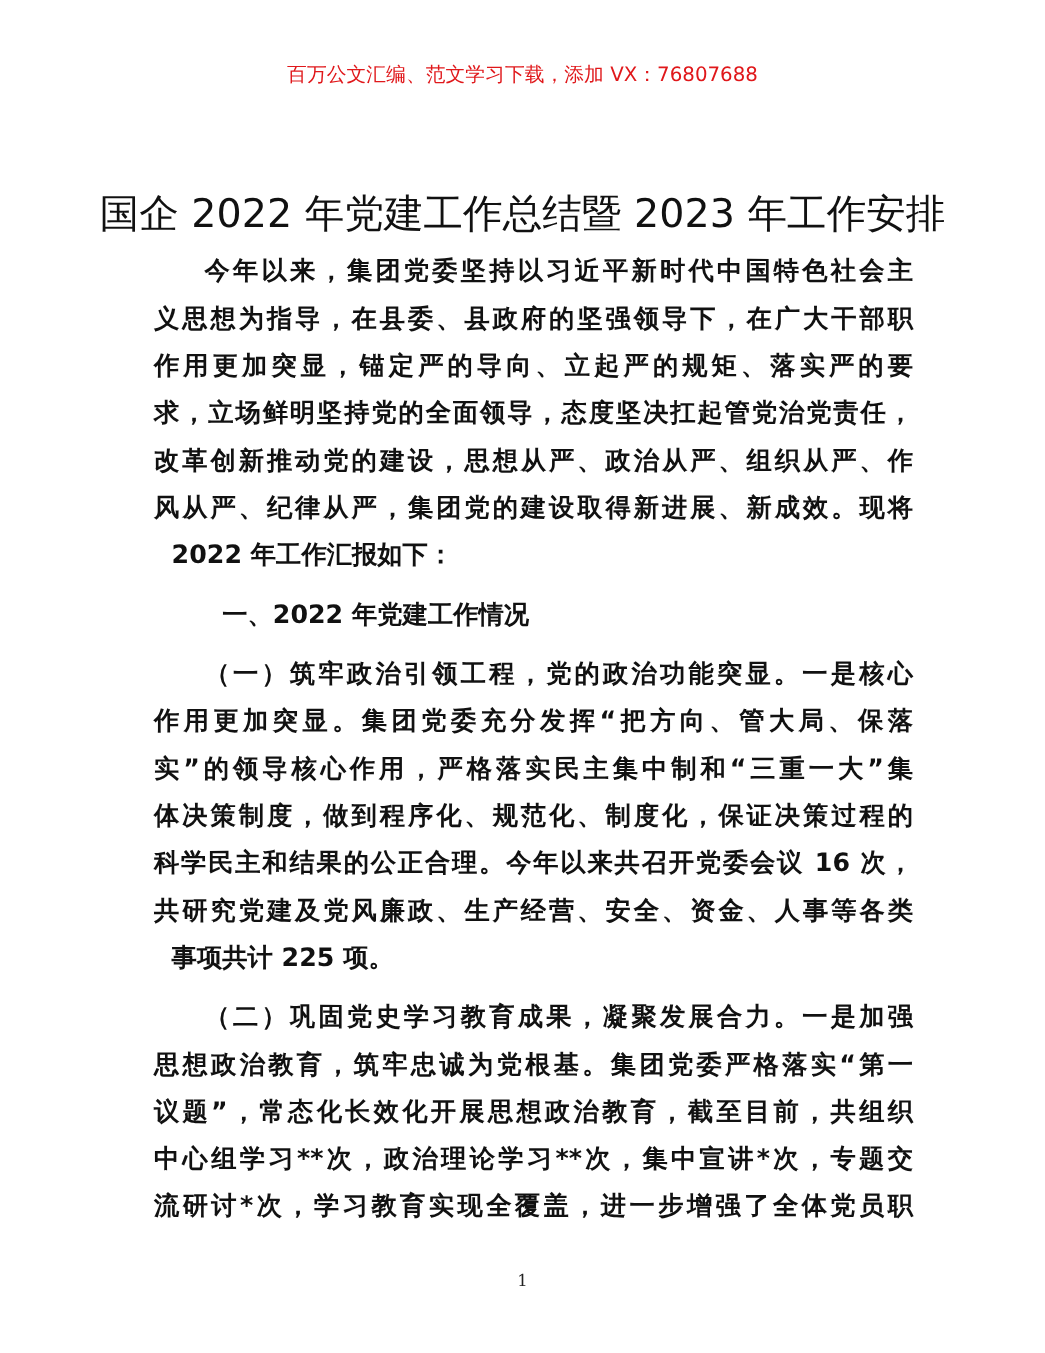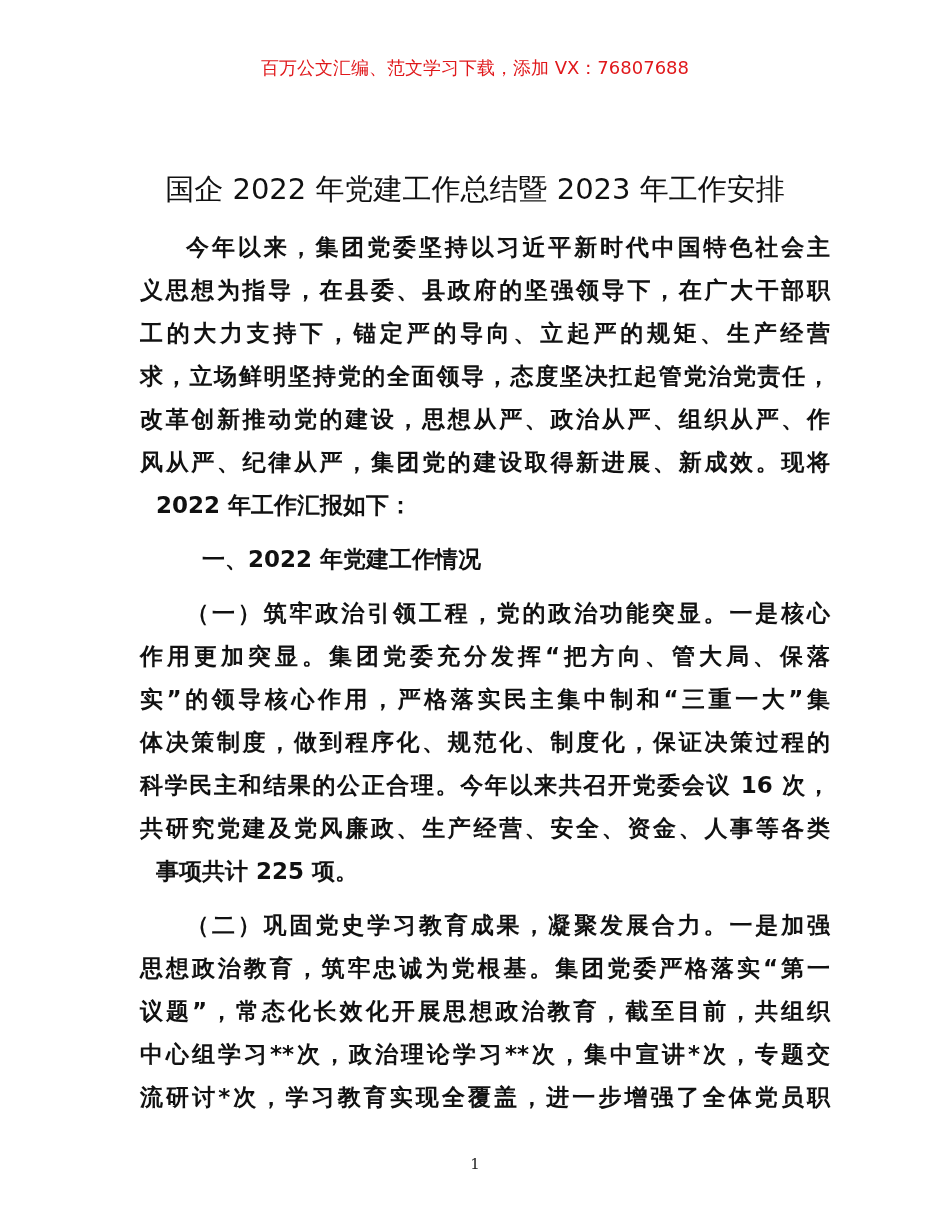--- a/index.html
+++ b/index.html
@@ -1,39 +1,39 @@
 <!DOCTYPE html>
 <html><head>
   <meta charset="utf-8">
   <style>
     html, body { margin: 0; padding: 0; background: #ffffff; }
     body { width: 950px; height: 1230px; position: relative; overflow: hidden;
       font-family: "DejaVu Sans", sans-serif; color: #111111; }
     .watermark { position: absolute; top: 56px; left: 0; width: 950px; text-align: center;
       color: #e0181b; font-size: 18px; letter-spacing: 0px; }
     .title { position: absolute; top: 170px; left: 0; width: 950px; text-align: center;
-      font-size: 29px; color: #111; }
+      font-size: 36px; color: #111; }
     .line { position: absolute; left: 140px; width: 690px; font-size: 23px; white-space: nowrap;
       line-height: 30px; text-align: justify; text-align-last: justify; font-weight: bold; }
     .line.last { text-align-last: left; margin-left: 16px; }
     .line.indent { left: 186px; width: 644px; }
     .pagenum { position: absolute; top: 1155px; left: 0; width: 950px; text-align: center;
       font-family: "DejaVu Serif", serif; font-size: 15px; color: #222; }
   </style>
 </head>
 <body>
 
 <div class="watermark">百万公文汇编、范文学习下载，添加 VX：76807688</div>
 
 <div class="title">国企 2022 年党建工作总结暨 2023 年工作安排</div>
 
 <div>
   <div class="line indent" style="top:232px">今年以来，集团党委坚持以习近平新时代中国特色社会主</div>
   <div class="line" style="top:275px">义思想为指导，在县委、县政府的坚强领导下，在广大干部职</div>
-  <div class="line" style="top:318px">工的大力支持下，锚定严的导向、立起严的规矩、生产经营</div>
+  <div class="line" style="top:318px">作用更加突显，锚定严的导向、立起严的规矩、落实严的要</div>
   <div class="line" style="top:361px">求，立场鲜明坚持党的全面领导，态度坚决扛起管党治党责任，</div>
   <div class="line" style="top:404px">改革创新推动党的建设，思想从严、政治从严、组织从严、作</div>
   <div class="line" style="top:447px">风从严、纪律从严，集团党的建设取得新进展、新成效。现将</div>
   <div class="line last" style="top:490px">2022 年工作汇报如下：</div>
 
   <div class="line indent last" style="top:544px">一、2022 年党建工作情况</div>
 
   <div class="line indent" style="top:598px">（一）筑牢政治引领工程，党的政治功能突显。一是核心</div>
   <div class="line" style="top:641px">作用更加突显。集团党委充分发挥“把方向、管大局、保落</div>
   <div class="line" style="top:684px">实”的领导核心作用，严格落实民主集中制和“三重一大”集</div>

